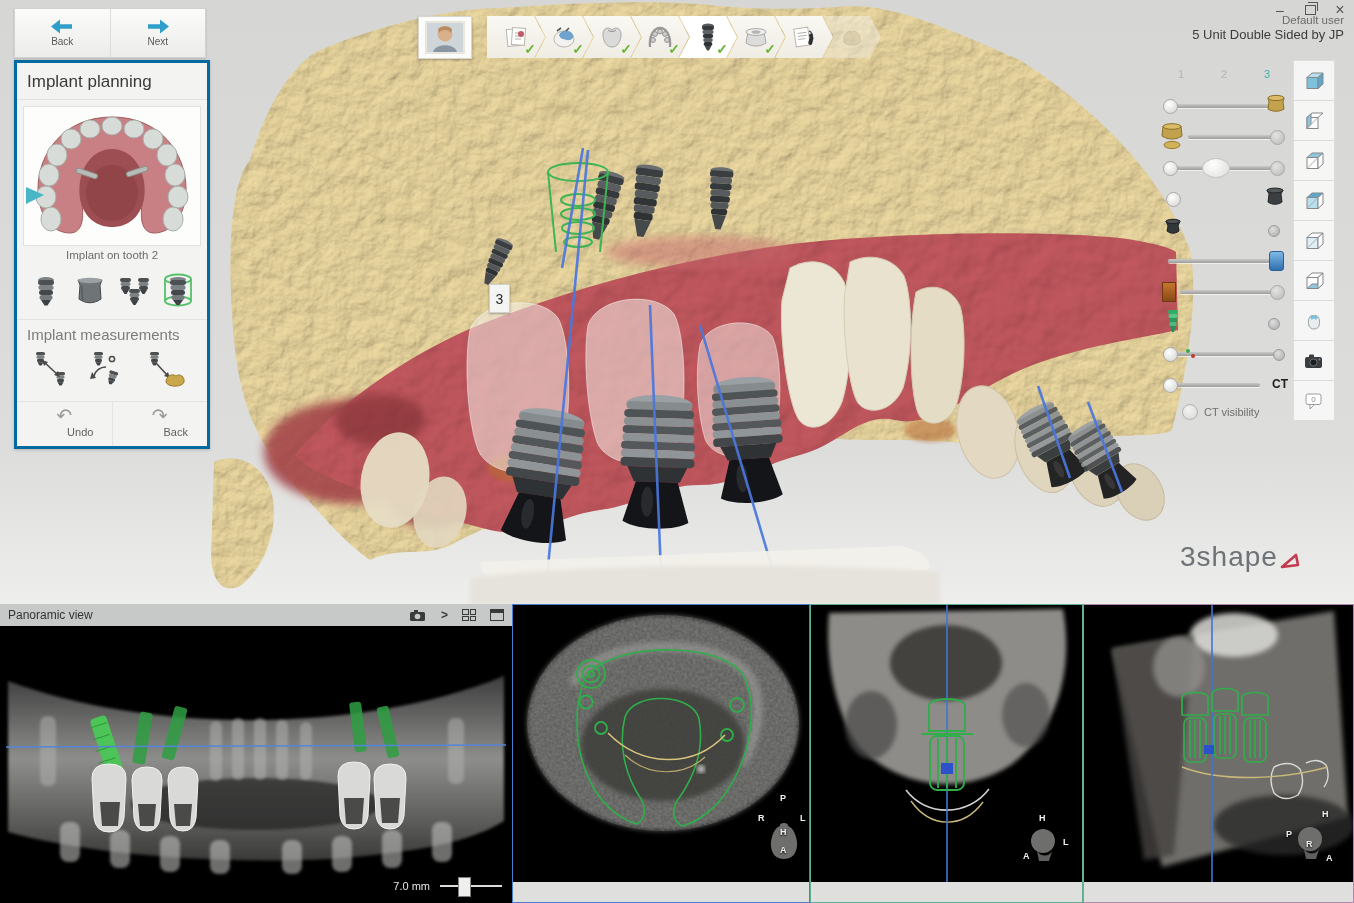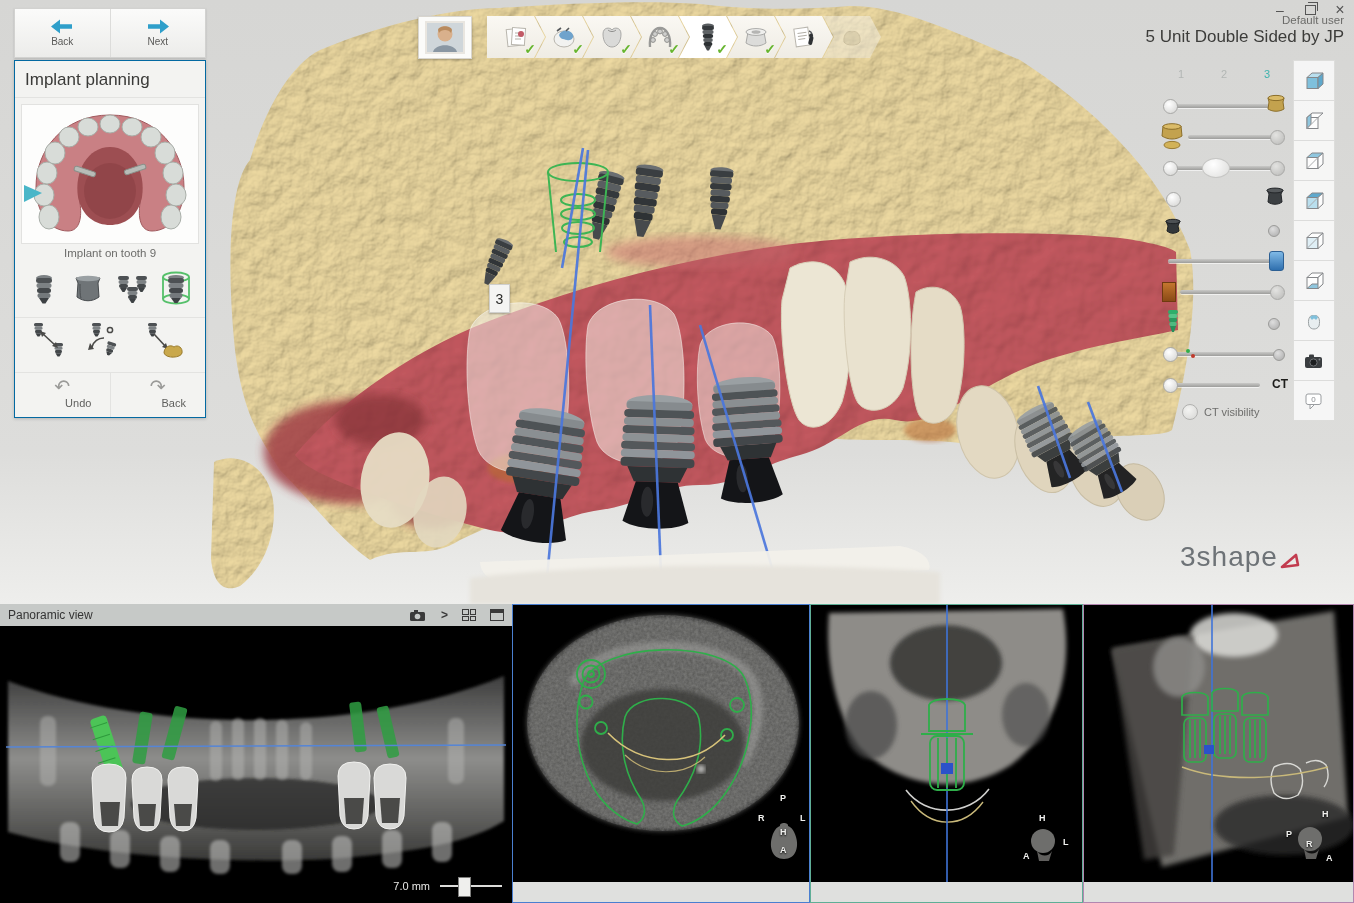--- a/index.html
+++ b/index.html
@@ -5,30 +5,30 @@
   html,body{margin:0;padding:0;background:#9a9a9a;}
   .app{position:relative;width:1354px;height:903px;background:#dfe0de;font-family:"Liberation Sans",sans-serif;overflow:hidden;-webkit-user-select:none;user-select:none;}
   .abs{position:absolute;}
 
   
   .win-controls{position:absolute;top:2px;right:6px;display:flex;gap:14px;align-items:center;color:#555;z-index:40;}
   .win-btn{width:16px;height:16px;display:flex;align-items:center;justify-content:center;font-size:14px;cursor:pointer;}
   .restore-box{width:9px;height:8px;border:1px solid #555;position:relative;background:transparent;}
   .restore-box::before{content:"";position:absolute;left:2px;top:-4px;width:9px;height:8px;border:1px solid #555;border-bottom:none;border-left:none;}
   .win-user{position:absolute;top:14px;right:10px;font-size:11.5px;color:#6b6b69;text-align:right;z-index:40;}
-  .win-case{position:absolute;top:27px;right:10px;font-size:17px;color:#3c3c3a;text-align:right;z-index:40;}
+  .win-case{position:absolute;top:27px;right:10px;font-size:13px;color:#3c3c3a;text-align:right;z-index:40;}
 
   
   .navbar{position:absolute;left:14px;top:8px;width:190px;height:48px;display:flex;background:linear-gradient(#fbfbfa,#ececea);border:1px solid #d2d2d0;box-shadow:0 1px 2px rgba(0,0,0,.15);z-index:30;}
   .nav-btn{flex:1;display:flex;flex-direction:column;align-items:center;justify-content:center;gap:2px;cursor:pointer;}
   .nav-btn + .nav-btn{border-left:1px solid #dcdcda;}
   .nav-btn span{font-size:10px;color:#5a5a58;}
 
   
-  .left-panel{position:absolute;left:14px;top:60px;width:190px;background:#f3f3f1;border:1px solid #0369a1;box-shadow:0 1px 3px rgba(0,0,0,.18);z-index:30;}
+  .left-panel{position:absolute;left:14px;top:60px;width:190px;background:#f3f3f1;border:3px solid #0369a1;box-shadow:0 1px 3px rgba(0,0,0,.18);z-index:30;}
   .lp-title{font-size:17px;color:#3a3a38;padding:9px 10px 7px 10px;border-bottom:1px solid #e3e3e1;}
   .lp-thumb{margin:6px 6px 0 6px;background:#fdfdfc;border:1px solid #e2e2e0;}
   .lp-caption{text-align:center;font-size:11.5px;color:#6c6c6a;padding:3px 0 6px 0;}
   .tool-row{display:flex;justify-content:space-between;padding:2px 8px 6px 8px;border-bottom:1px solid #e3e3e1;}
   .tool-cell{width:42px;height:44px;display:flex;align-items:center;justify-content:center;cursor:pointer;}
   .lp-sub{font-size:15px;color:#7c7c7a;padding:6px 10px 4px 10px;}
   .meas-row{display:flex;justify-content:flex-start;gap:6px;padding:0 8px 8px 10px;border-bottom:1px solid #e3e3e1;}
   .meas-cell{width:50px;height:46px;display:flex;align-items:center;justify-content:center;cursor:pointer;}
   .ur-row{display:flex;}
   .ur-btn{flex:1;display:flex;flex-direction:column;align-items:center;justify-content:center;padding:6px 0 8px 0;cursor:pointer;color:#9a9a98;}
@@ -290,21 +290,21 @@
             <ellipse cx="143" cy="48" rx="10" ry="11"></ellipse>
           <ellipse cx="151" cy="68" rx="10" ry="11"></ellipse>
             <ellipse cx="154" cy="90" rx="10" ry="11"></ellipse>
           <ellipse cx="149" cy="112" rx="10" ry="12"></ellipse>
         </g>
         <rect x="52" y="64" width="22" height="5" rx="2" fill="#b8bcb8" stroke="#8a908a" transform="rotate(18 63 66)"></rect>
         <rect x="102" y="62" width="22" height="5" rx="2" fill="#b8bcb8" stroke="#8a908a" transform="rotate(-18 113 64)"></rect>
         <path d="M2,80 L20,88 L2,97 Z" fill="#49b6c8"></path>
       </svg>
     </div>
-    <div class="lp-caption">Implant on tooth 9</div>
+    <div class="lp-caption">Implant on tooth 2</div>
 
     <div class="tool-row">
       <div class="tool-cell">
         <svg width="22" height="30" viewBox="0 0 22 30">
           <ellipse cx="11" cy="4" rx="8" ry="3" fill="#7c8184"></ellipse>
           <rect x="3" y="4" width="16" height="5" rx="2.5" fill="#4d5154"></rect>
             <rect x="3.5" y="9" width="15" height="5" rx="2.5" fill="#7c8184"></rect>
           <rect x="4" y="14" width="14" height="5" rx="2.5" fill="#44484b"></rect>
             <rect x="4.5" y="19" width="13" height="5" rx="2.5" fill="#74797c"></rect>
           <path d="M6,24 L16,24 L12.5,29.5 L9.5,29.5 Z" fill="#3d4144"></path>
@@ -349,20 +349,21 @@
             <rect x="3" y="3" width="16" height="5" rx="2.5" fill="#4d5154"></rect>
               <rect x="3.5" y="8" width="15" height="5" rx="2.5" fill="#7c8184"></rect>
             <rect x="4" y="13" width="14" height="5" rx="2.5" fill="#44484b"></rect>
               <rect x="4.5" y="18" width="13" height="5" rx="2.5" fill="#74797c"></rect>
             <path d="M6,23 L16,23 L12.5,28 L9.5,28 Z" fill="#3d4144"></path>
           </g>
         </svg>
       </div>
     </div>
 
+    <div class="lp-sub">Implant measurements</div>
     <div class="meas-row">
       <div class="meas-cell">
         <svg width="40" height="40" viewBox="0 0 40 40">
           <g transform="translate(4,2)">
               <rect x="0" y="0" width="9" height="3.4" rx="1.6" fill="#4d5154"></rect>
               <rect x="0.5" y="3.4" width="8" height="3.4" rx="1.6" fill="#7c8184"></rect>
               <rect x="1" y="6.8" width="7" height="3.4" rx="1.6" fill="#44484b"></rect>
               <path d="M1.5,10.2 L7.5,10.2 L5.5,13.5 L3.5,13.5 Z" fill="#3d4144"></path>
             </g>
           <g transform="translate(24,22)">

